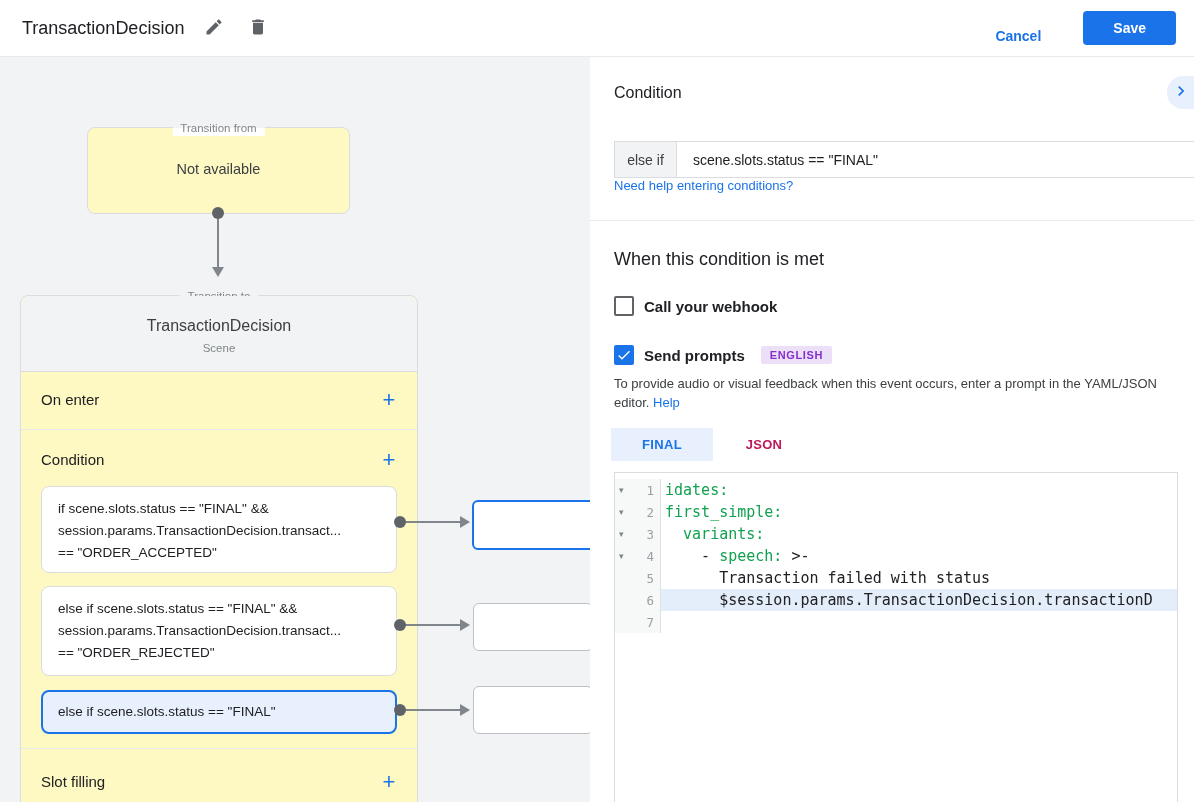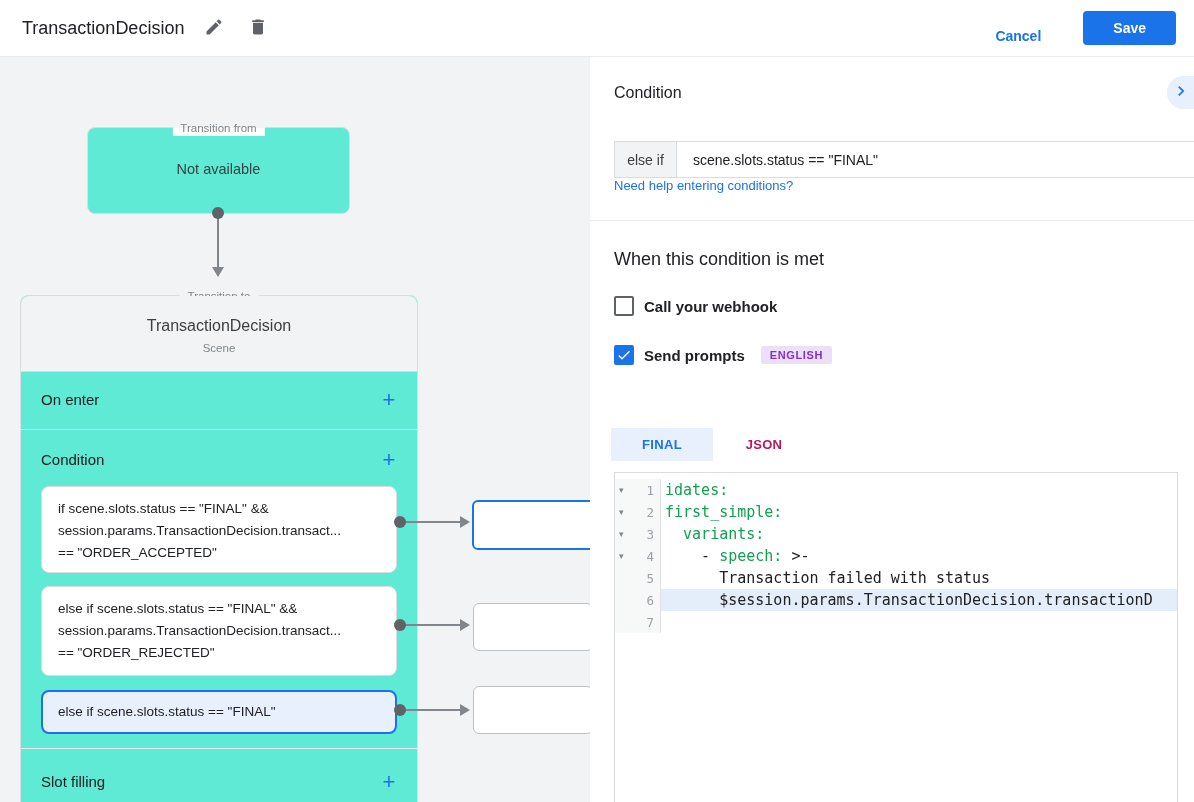--- a/index.html
+++ b/index.html
@@ -12,21 +12,21 @@
   .tb-title{font-size:18px;color:#202124;margin-left:22px;}
   .icon-btn{background:none;border:none;padding:4px;margin-left:16px;cursor:pointer;display:flex;align-items:center;}
   .icon-btn svg{width:20px;height:20px;fill:#5f6368;}
   .tb-spacer{flex:1;}
   .btn-text{background:none;border:none;color:#1a73e8;font-size:14px;font-weight:700;cursor:pointer;margin-right:36px;margin-top:16px;}
   .btn-primary{background:#1a73e8;border:none;color:#fff;font-size:14px;font-weight:700;cursor:pointer;
                border-radius:4px;padding:9px 30px;margin-right:18px;}
 
   
   .diagram{position:absolute;left:0;top:57px;width:1194px;height:745px;background:#f1f3f4;z-index:1;}
-  .outlined-box{position:absolute;border:1px solid #dadce0;border-radius:8px;background:#5eead4;}
+  .outlined-box{position:absolute;border:1px solid #dadce0;border-radius:8px;background:#fef9c3;}
   .box-label{position:absolute;top:-8px;left:50%;transform:translateX(-50%);padding:0 8px;
              font-size:11.5px;color:#80868b;white-space:nowrap;line-height:16px;}
   .lbl-split{background:linear-gradient(to bottom,#f1f3f4 50%,#ffffff 50%);}
   .lbl-gray{background:#f1f3f4;}
 
   .from-box{left:87px;top:70px;width:263px;height:87px;}
   .from-content{text-align:center;padding-top:33px;font-size:14.5px;color:#3c4043;}
 
   .conn-dot{position:absolute;width:12px;height:12px;border-radius:50%;background:#5f6368;z-index:3;}
   .vline{position:absolute;width:2px;background:#80868b;z-index:2;}
@@ -210,20 +210,21 @@
     <div class="cb-row" style="top:288px;">
       <div class="cb-box checked">
         <svg viewBox="0 0 24 24">
             <path d="M9 16.2L4.8 12l-1.4 1.4L9 19 21 7l-1.4-1.4z"></path>
           </svg>
       </div>
       <div class="cb-label">Send prompts</div>
       <div class="lang-badge">ENGLISH</div>
     </div>
 
+    <div class="p-para"><span>To provide audio or visual feedback when this event occurs, enter a prompt in the YAML/JSON editor.</span> <a>Help</a></div>
 
     <div class="tabs">
       <button class="tab active">FINAL</button>
       <button class="tab">JSON</button>
     </div>
 
     <div class="editor">
       <div>
           <div class="ed-line">
             <span class="gut">

